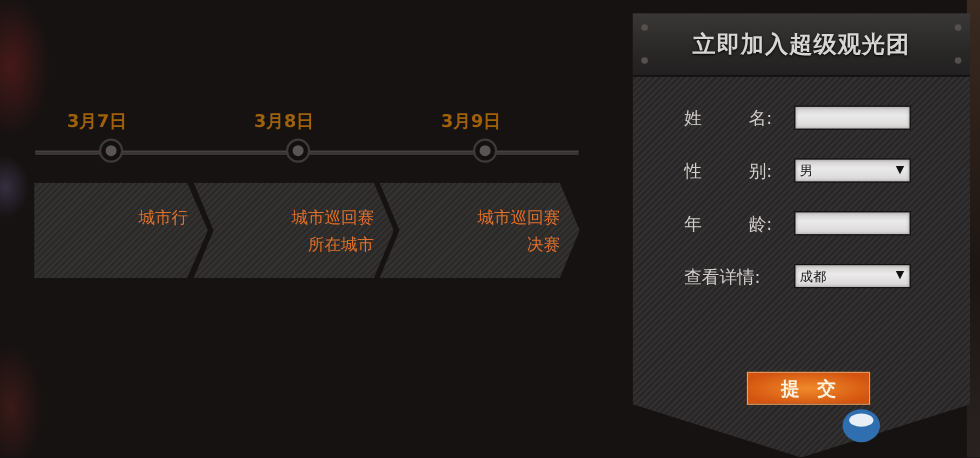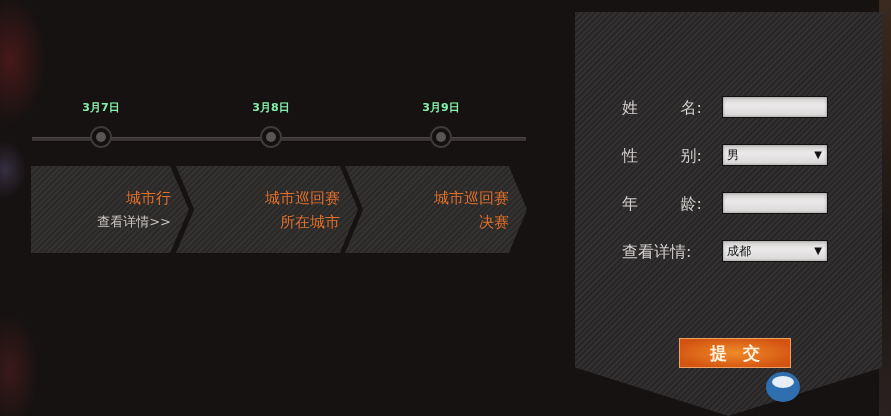--- a/index.html
+++ b/index.html
@@ -18,22 +18,22 @@
   .bg-right {
     position:absolute; right:0; top:0; width:12px; height:416px;
     background:linear-gradient(180deg,#3a2a20,#1c1512 60%,#2a2220);
   }
   
   .timeline-line {
     position:absolute; left:32px; top:137px; width:494px; height:3px;
     background:#3a3534; border-top:1px solid #4a4443; border-bottom:1px solid #0e0b0b;
   }
   .date-label {
-    position:absolute; top:100px; width:80px; text-align:center;
-    color:#86efac; font-size:11px; font-weight:bold;
+    position:absolute; top:100px; width:80px; text-align:left;
+    color:#a16207; font-size:16px; font-weight:bold;
   }
   .node {
     position:absolute; top:126px; width:22px; height:22px; border-radius:50%;
     background:#121010; border:2px solid #3f3a39; box-sizing:border-box;
   }
   .node::after {
     content:""; position:absolute; left:4px; top:4px; width:10px; height:10px; border-radius:50%;
     background:#5a5554;
   }
   .step {
@@ -100,38 +100,44 @@
   <div class="date-label" style="left:231px">3月8日</div>
   <div class="date-label" style="left:401px">3月9日</div>
 
   <div class="node" style="left:90px"></div>
   <div class="node" style="left:260px"></div>
   <div class="node" style="left:430px"></div>
 
   <div class="step s1">
     <div class="inner">
       <div>城市行</div>
-      <div class="sub">查看详情&gt;&gt;</div>
     </div>
   </div>
   <div class="step s2">
     <div class="inner">
       <div>城市巡回赛</div>
       <div>所在城市</div>
     </div>
   </div>
   <div class="step s3">
     <div class="inner">
       <div>城市巡回赛</div>
       <div>决赛</div>
     </div>
   </div>
 </div>
 
 <div class="panel">
+  <div class="panel-header">
+    <span>立即加入超级观光团</span>
+    <div class="rivet" style="left:8px;top:10px"></div>
+    <div class="rivet" style="left:8px;top:40px"></div>
+    <div class="rivet" style="right:8px;top:10px"></div>
+    <div class="rivet" style="right:8px;top:40px"></div>
+  </div>
 
   <div class="field-row" style="top:84px">
     <div class="field-label lbl-spread">
       <span>姓</span>
         <span>名:</span>
     </div>
     <div class="text-input"></div>
   </div>
 
   <div class="field-row" style="top:132px">

